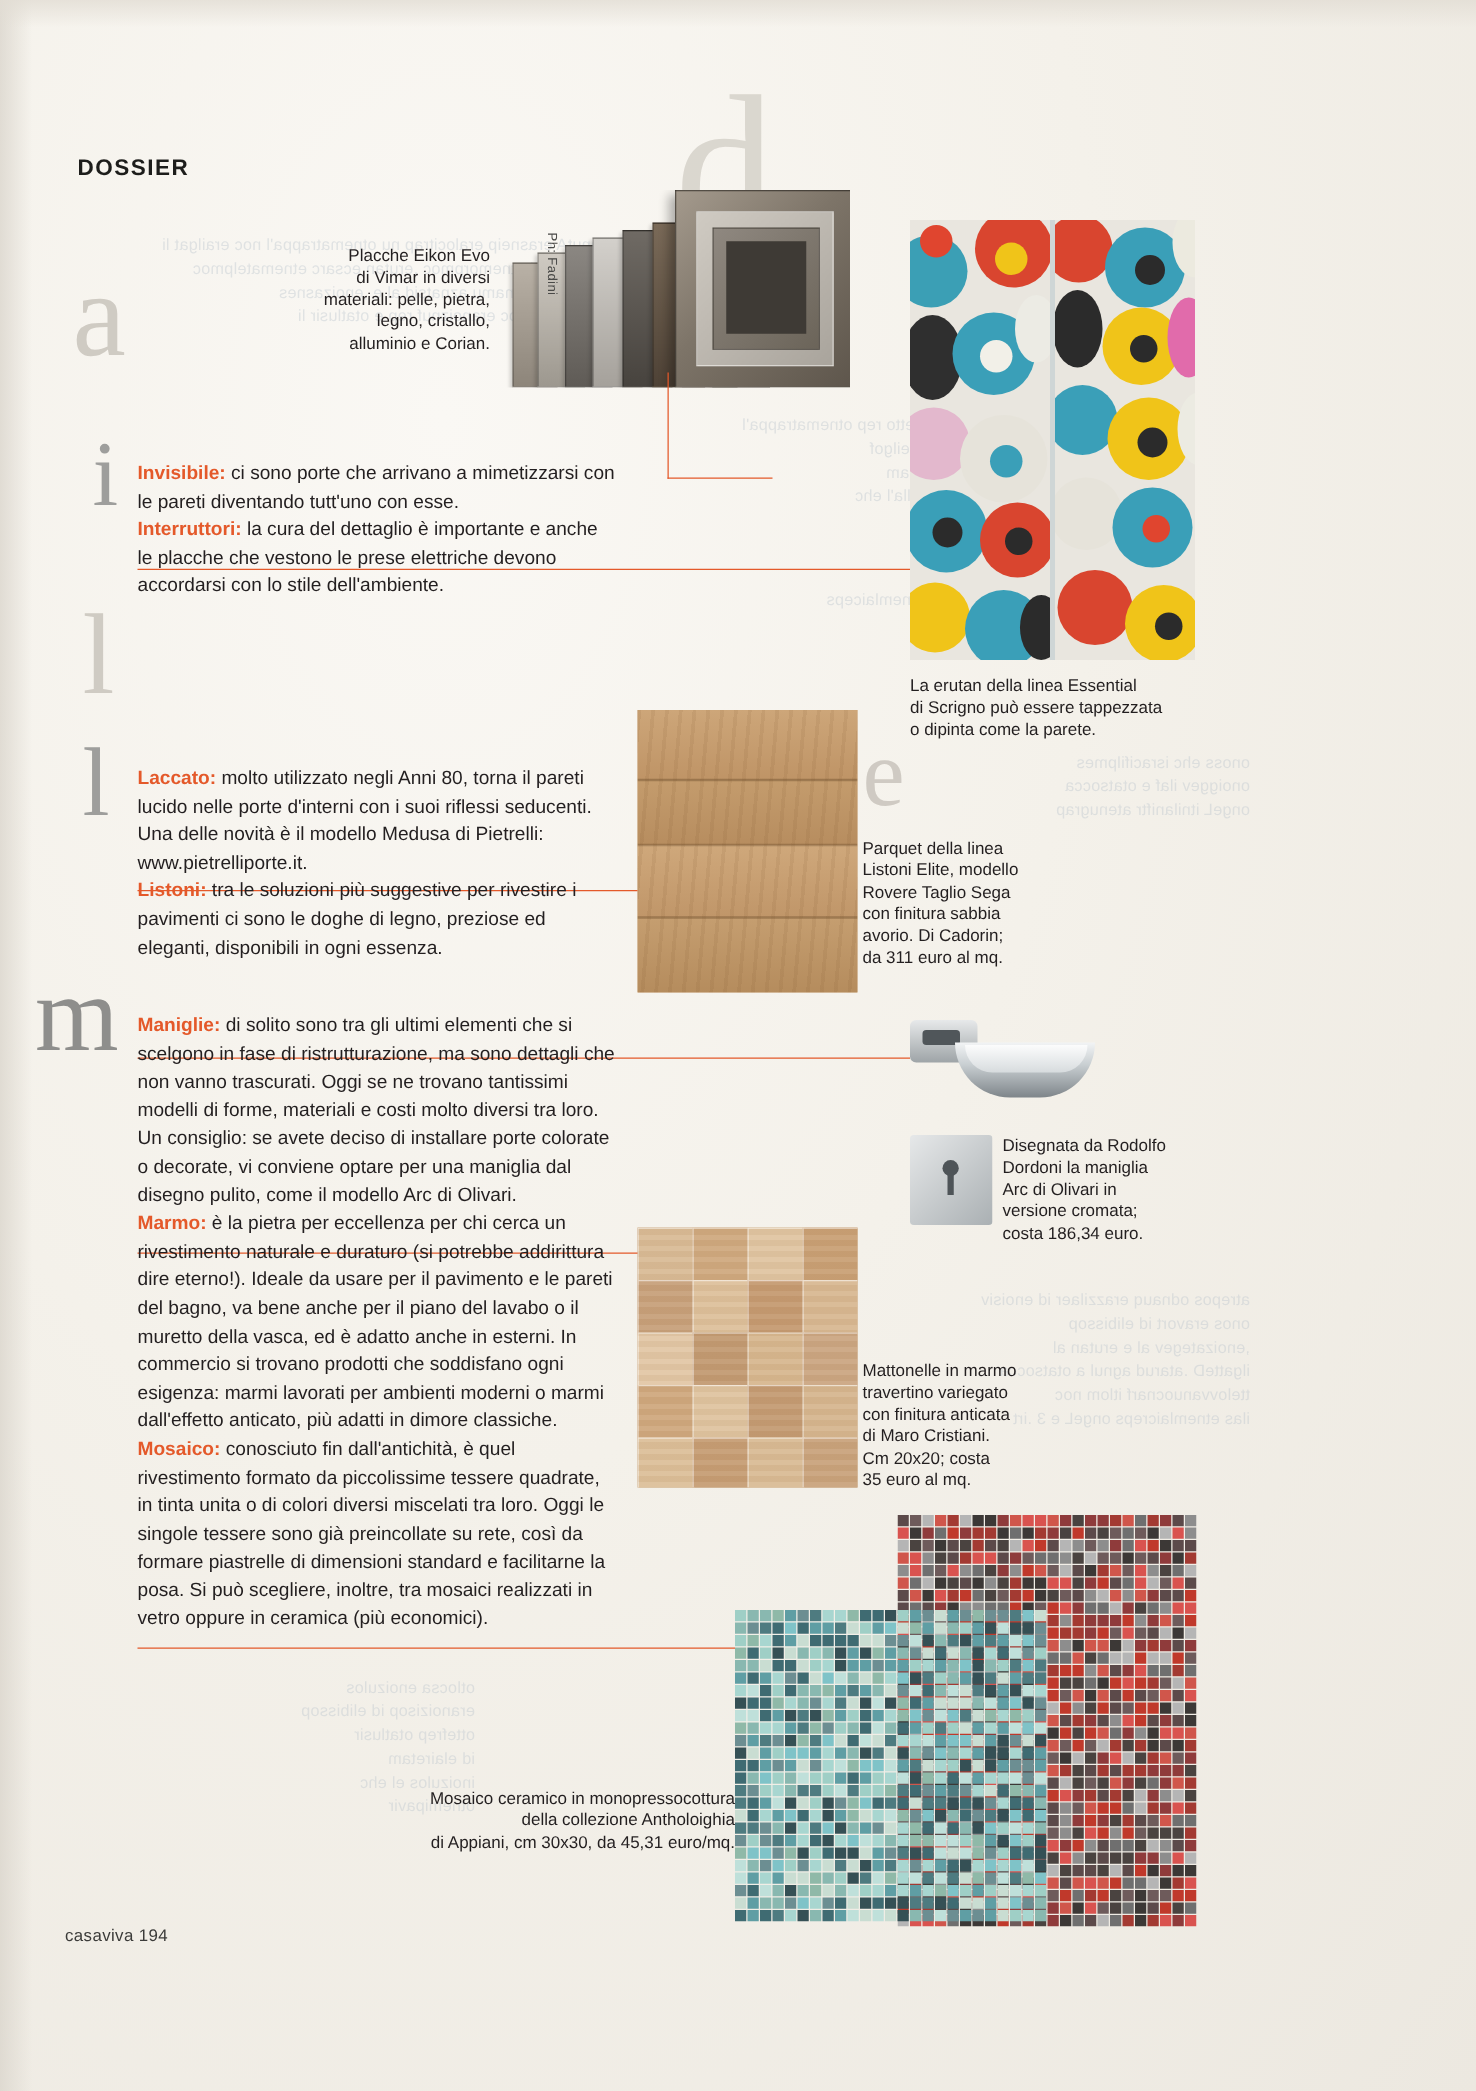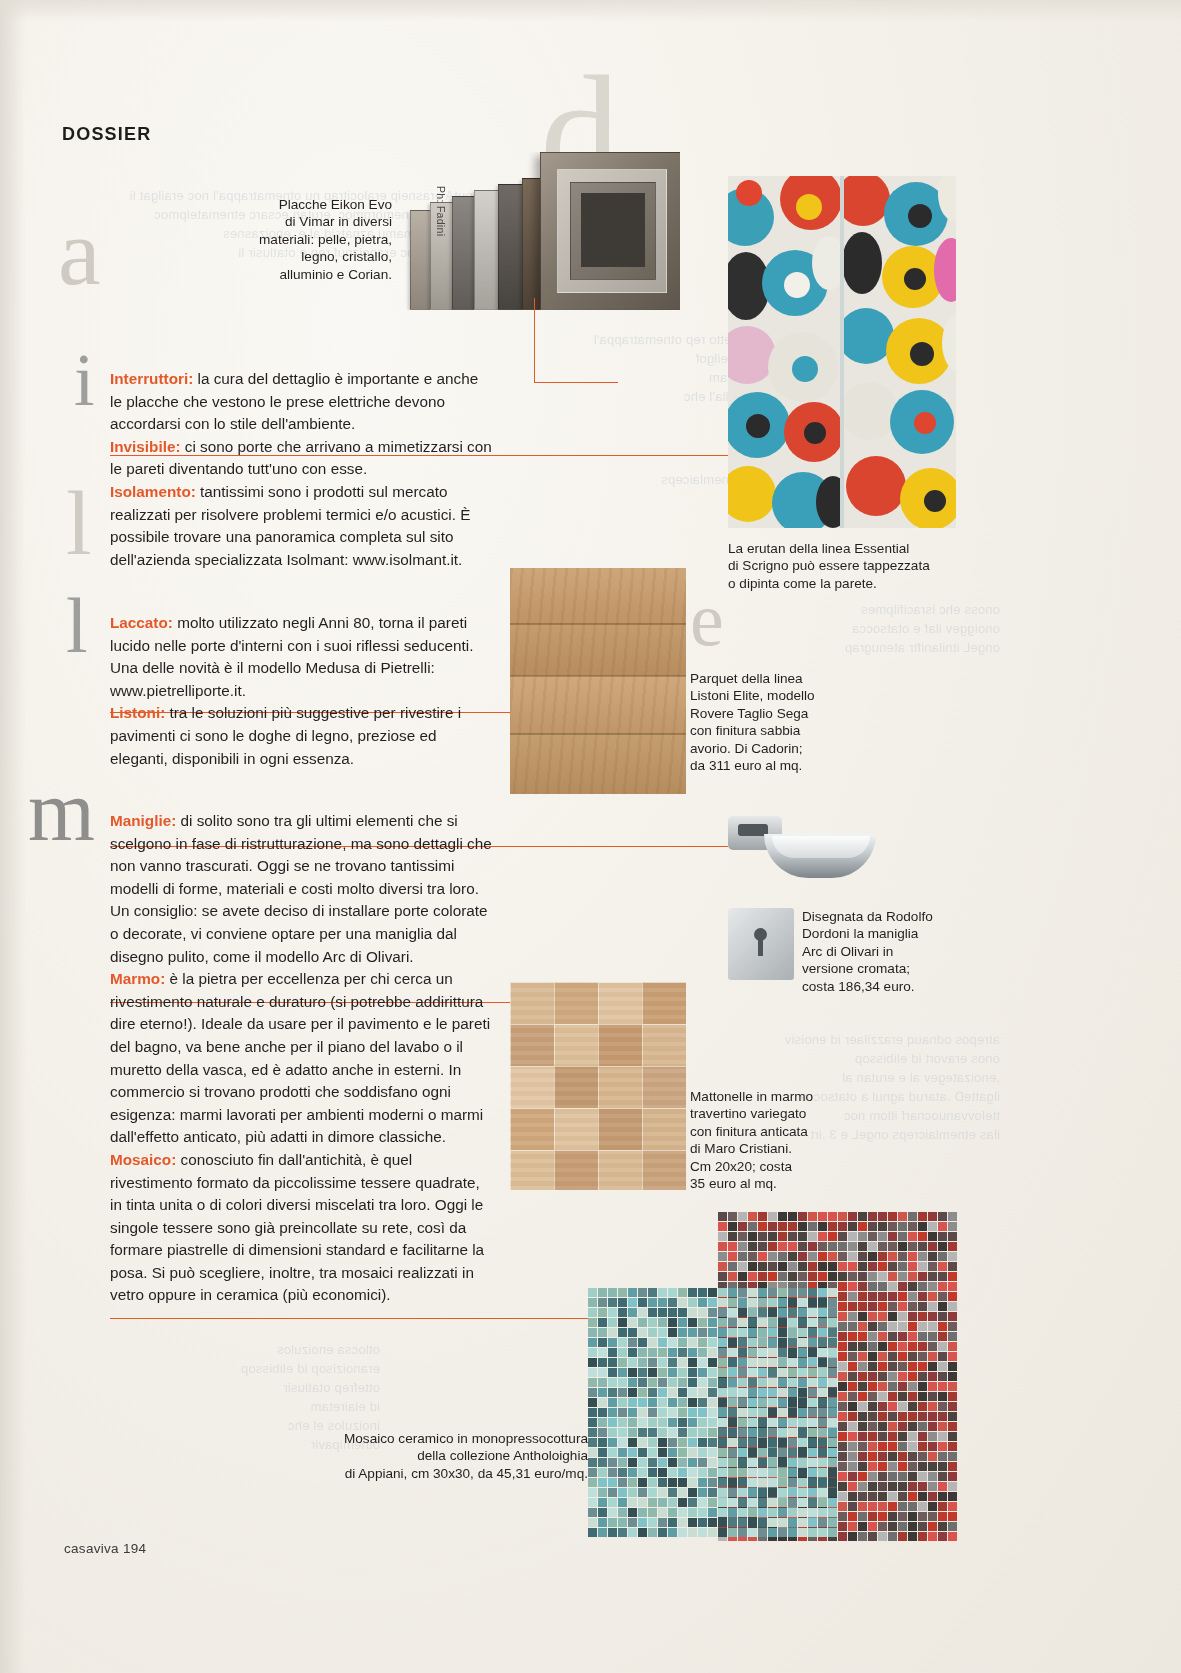--- a/index.html
+++ b/index.html
@@ -48,21 +48,21 @@
     pointer-events:none;
   }
 
   .dossier{
     position:absolute;left:62px;top:124px;
     font-size:18px;font-weight:bold;letter-spacing:1.2px;
     color:#1d1d1b;
   }
 
   .folio{
-    position:absolute;left:64px;top:1541px;
+    position:absolute;left:52px;top:1541px;
     font-size:13.5px;color:#3b3b39;letter-spacing:.3px;
   }
 
   
   .col{
     position:absolute;left:110px;width:382px;
     font-size:15.3px;line-height:22.6px;
     color:#231f20;
   }
   .col p{margin:0 0 0 0;}
@@ -1758,23 +1758,22 @@
 <div class="cap right" style="left:292px;top:1430px;width:296px;">Mosaico ceramico in monopressocottura
 della collezione Antholoighia
 di Appiani, cm 30x30, da 45,31 euro/mq.</div>
 <div class="line" style="left:110px;top:1318px;width:478px;"></div>
 
 <div class="dropcap dc-i">i</div>
 <div class="dropcap dc-l">l</div>
 <div class="dropcap dc-m">m</div>
 
 <div class="col blk1">
+  <p><span class="lead">Invisibile:</span><span> ci sono porte che arrivano a mimetizzarsi con le pareti diventando tutt'uno con esse.</span></p>
   <p><span class="lead">Interruttori:</span><span> la cura del dettaglio è importante e anche le placche che vestono le prese elettriche devono accordarsi con lo stile dell'ambiente.</span></p>
-  <p><span class="lead">Invisibile:</span><span> ci sono porte che arrivano a mimetizzarsi con le pareti diventando tutt'uno con esse.</span></p>
-  <p><span class="lead">Isolamento:</span><span> tantissimi sono i prodotti sul mercato realizzati per risolvere problemi termici e/o acustici. È possibile trovare una panoramica completa sul sito dell'azienda specializzata Isolmant: www.isolmant.it.</span></p>
 </div>
 
 <div class="col blk2">
   <p><span class="lead">Laccato:</span><span> molto utilizzato negli Anni 80, torna il pareti lucido nelle porte d'interni con i suoi riflessi seducenti. Una delle novità è il modello Medusa di Pietrelli: www.pietrelliporte.it.</span></p>
   <p><span class="lead">Listoni:</span><span> tra le soluzioni più suggestive per rivestire i pavimenti ci sono le doghe di legno, preziose ed eleganti, disponibili in ogni essenza.</span></p>
 </div>
 
 <div class="col blk3">
   <p><span class="lead">Maniglie:</span><span> di solito sono tra gli ultimi elementi che si scelgono in fase di ristrutturazione, ma sono dettagli che non vanno trascurati. Oggi se ne trovano tantissimi modelli di forme, materiali e costi molto diversi tra loro. Un consiglio: se avete deciso di installare porte colorate o decorate, vi conviene optare per una maniglia dal disegno pulito, come il modello Arc di Olivari.</span></p>
   <p><span class="lead">Marmo:</span><span> è la pietra per eccellenza per chi cerca un rivestimento naturale e duraturo (si potrebbe addirittura dire eterno!). Ideale da usare per il pavimento e le pareti del bagno, va bene anche per il piano del lavabo o il muretto della vasca, ed è adatto anche in esterni. In commercio si trovano prodotti che soddisfano ogni esigenza: marmi lavorati per ambienti moderni o marmi dall'effetto anticato, più adatti in dimore classiche.</span></p>

